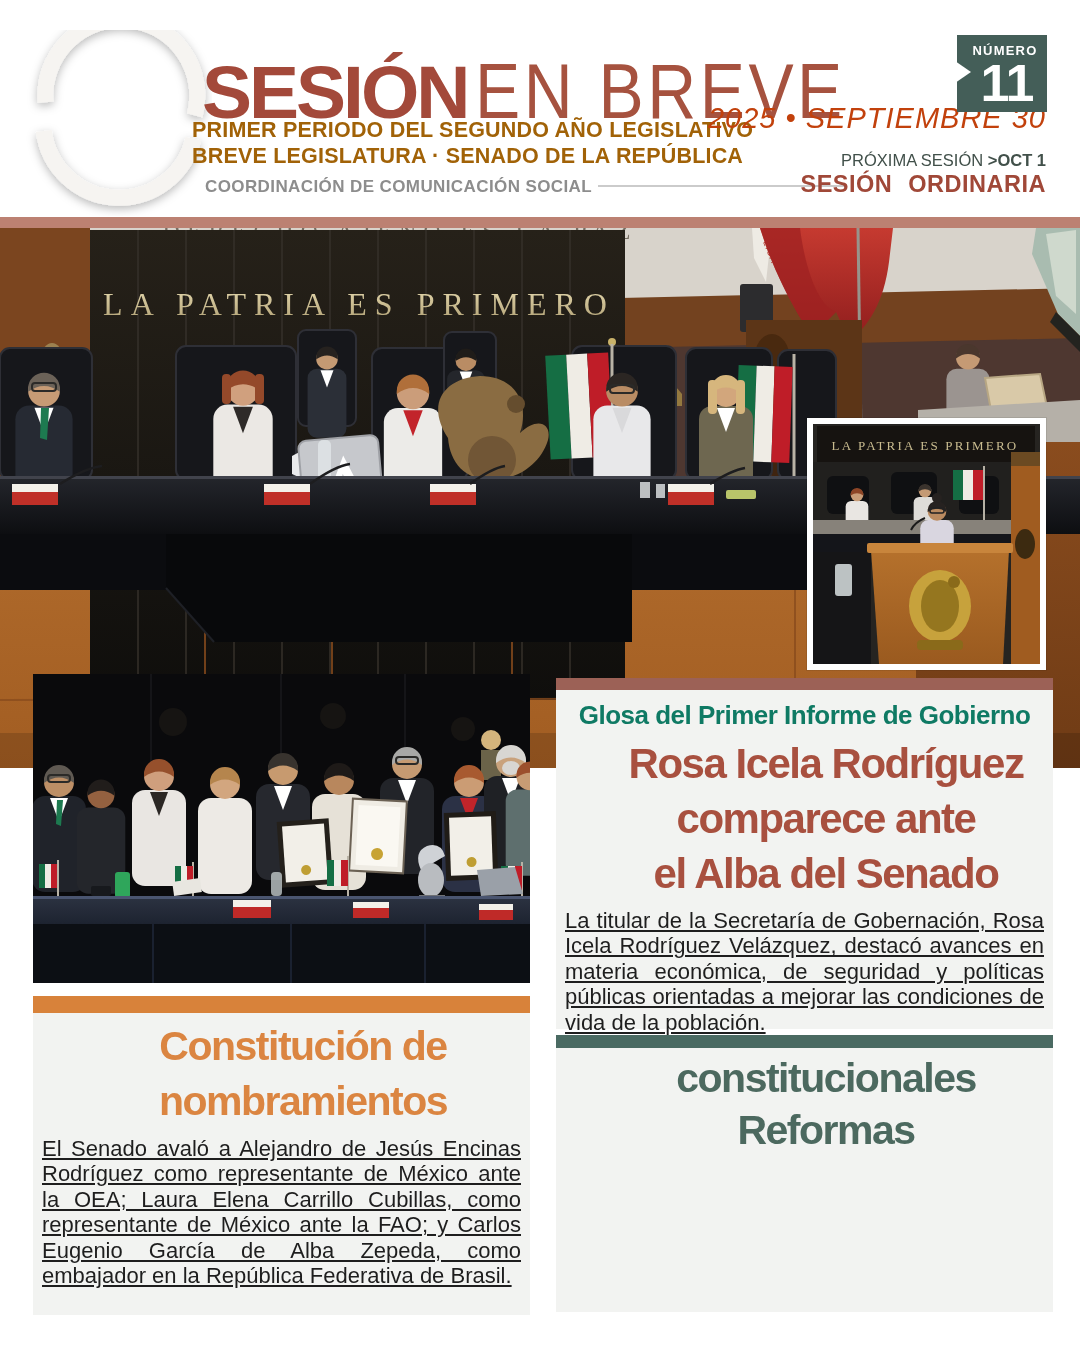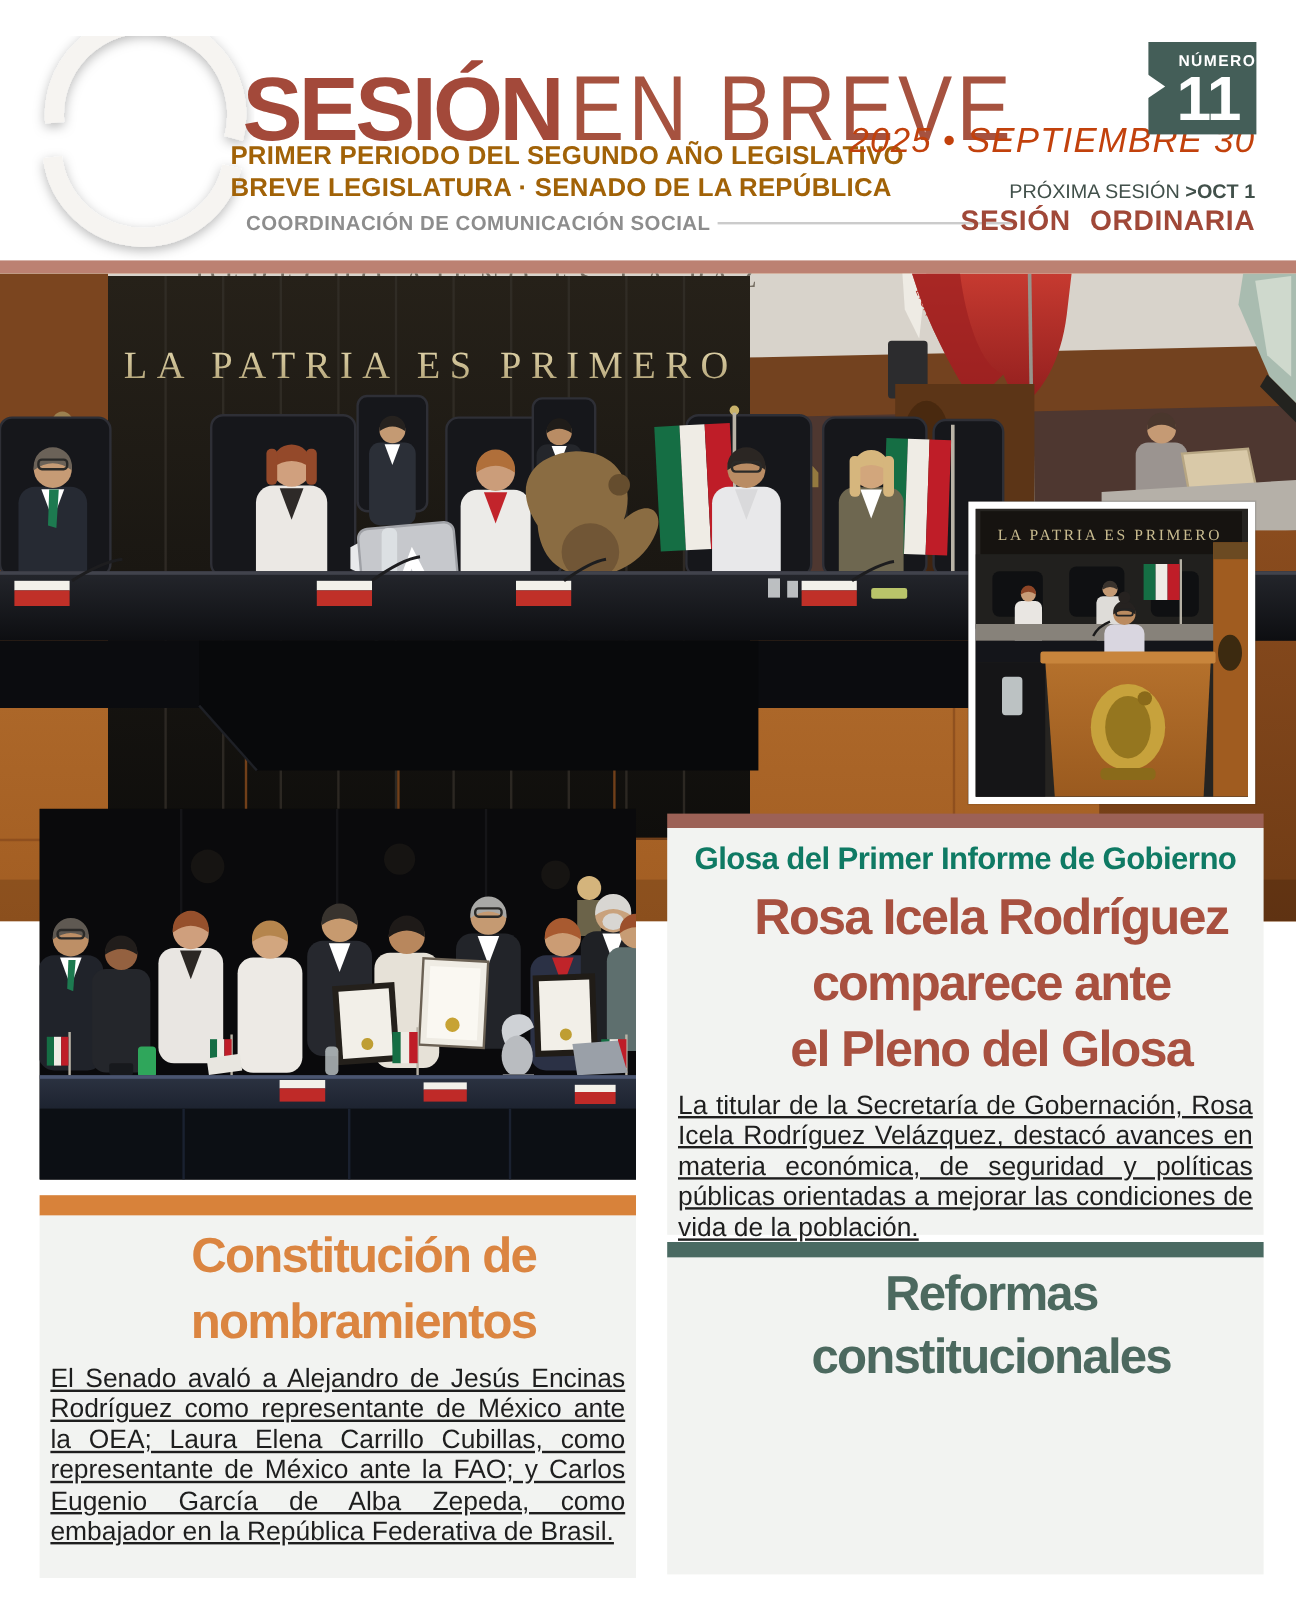--- a/index.html
+++ b/index.html
@@ -17,21 +17,21 @@
   .org{position:absolute;left:205px;top:177px;font-size:17px;font-weight:bold;color:#8D8D8D;letter-spacing:.4px;}
   .hline{position:absolute;left:598px;top:185px;width:248px;height:2px;background:#cbcbcb;}
   .h-right{position:absolute;right:34px;text-align:right;}
   .date{top:102px;font-size:29px;color:#c2410c;letter-spacing:1px;font-style:italic;}
   .next{top:151px;font-size:16.5px;color:#41504A;}
   .next b{font-weight:bold;}
   .stype{top:171px;font-size:23.5px;font-weight:bold;color:#A04838;word-spacing:9px;letter-spacing:.5px;}
   .badge{position:absolute;left:957px;top:35px;width:90px;height:77px;background:#445E58;}
   .badge .chev{position:absolute;left:-2px;top:26px;width:0;height:0;
     border-top:11px solid transparent;border-bottom:11px solid transparent;border-left:16px solid #ffffff;}
-  .badge .lbl{position:absolute;top:8px;left:0;width:100%;text-align:right;padding-left:6px;box-sizing:border-box;
+  .badge .lbl{position:absolute;top:8px;left:0;width:100%;text-align:center;padding-left:6px;box-sizing:border-box;
     font-size:13px;font-weight:bold;color:#fff;letter-spacing:1.2px;}
   .badge .num{position:absolute;top:18px;left:0;width:100%;text-align:center;padding-left:10px;box-sizing:border-box;
     font-size:52px;font-weight:bold;color:#fff;letter-spacing:-1px;}
   .rule-mauve{position:absolute;left:0;top:217px;width:1080px;height:11px;background:#BC8172;}
 
   
   .main-photo{left:0;top:228px;width:1080px;height:540px;}
   .inset-photo{left:807px;top:418px;width:227px;height:240px;border:6px solid #ffffff;
                box-shadow:0 0 0 1px rgba(0,0,0,.08);background:#262421;}
   .group-photo{left:33px;top:674px;width:497px;height:309px;background:#0a0a0c;}
@@ -467,35 +467,35 @@
     </g>
   </svg>
   </figure>
 
   <div class="bar bar-glosa"></div>
   <section class="card card-glosa">
     <div class="kicker">Glosa del Primer Informe de Gobierno</div>
     <h2 class="headline hl-glosa">
       <span>Rosa Icela Rodríguez</span>
       <span>comparece ante</span>
-      <span>el Pleno del Glosa</span>
+      <span>el Alba del Senado</span>
     </h2>
     <p class="body-text">La titular de la Secretaría de Gobernación, Rosa Icela Rodríguez Velázquez, destacó avances en materia económica, de seguridad y políticas públicas orientadas a mejorar las condiciones de vida de la población.</p>
   </section>
 
   <div class="bar bar-ratif"></div>
   <section class="card card-ratif">
     <h2 class="headline hl-ratif">
       <span>Constitución de</span>
       <span>nombramientos</span>
     </h2>
     <p class="body-text">El Senado avaló a Alejandro de Jesús Encinas Rodríguez como representante de México ante la OEA; Laura Elena Carrillo Cubillas, como representante de México ante la FAO; y Carlos Eugenio García de Alba Zepeda, como embajador en la República Federativa de Brasil.</p>
   </section>
 
   <div class="bar bar-ref"></div>
   <section class="card card-ref">
     <h2 class="headline hl-ref">
+      <span>constitucionales</span>
       <span>Reformas</span>
-      <span>constitucionales</span>
     </h2>
   </section>
 
 </div>
 
 </body></html>

